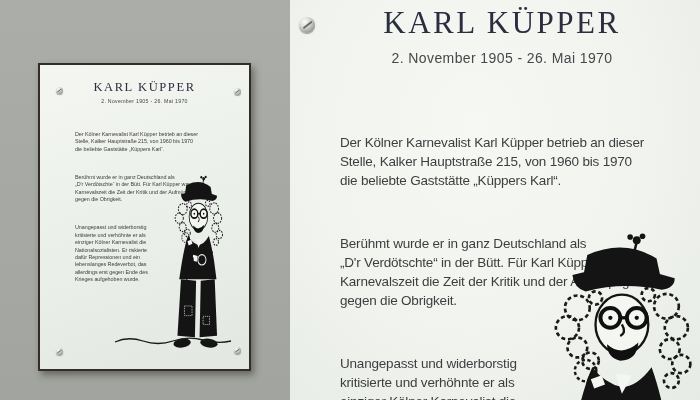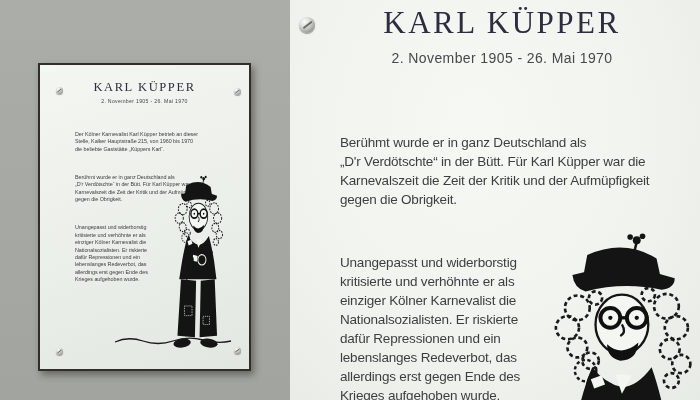--- a/index.html
+++ b/index.html
@@ -162,20 +162,23 @@
     </div>
   </div>
 
   <div class="closeup">
     <div class="screw big" style="left:9px; top:17px;"></div>
 
     <h1 class="c-title">KARL KÜPPER</h1>
     <div class="c-dates">2. November 1905 - 26. Mai 1970</div>
 
     <div class="c-body">
+      <p>Der Kölner Karnevalist Karl Küpper betrieb an dieser
+Stelle, Kalker Hauptstraße 215, von 1960 bis 1970
+die beliebte Gaststätte „Küppers Karl“.</p>
       <p>Berühmt wurde er in ganz Deutschland als
 „D'r Verdötschte“ in der Bütt. Für Karl Küpper war die
 Karnevalszeit die Zeit der Kritik und der Aufmüpfigkeit
 gegen die Obrigkeit.</p>
       <p>Unangepasst und widerborstig
 kritisierte und verhöhnte er als
 einziger Kölner Karnevalist die
 Nationalsozialisten. Er riskierte
 dafür Repressionen und ein
 lebenslanges Redeverbot, das

